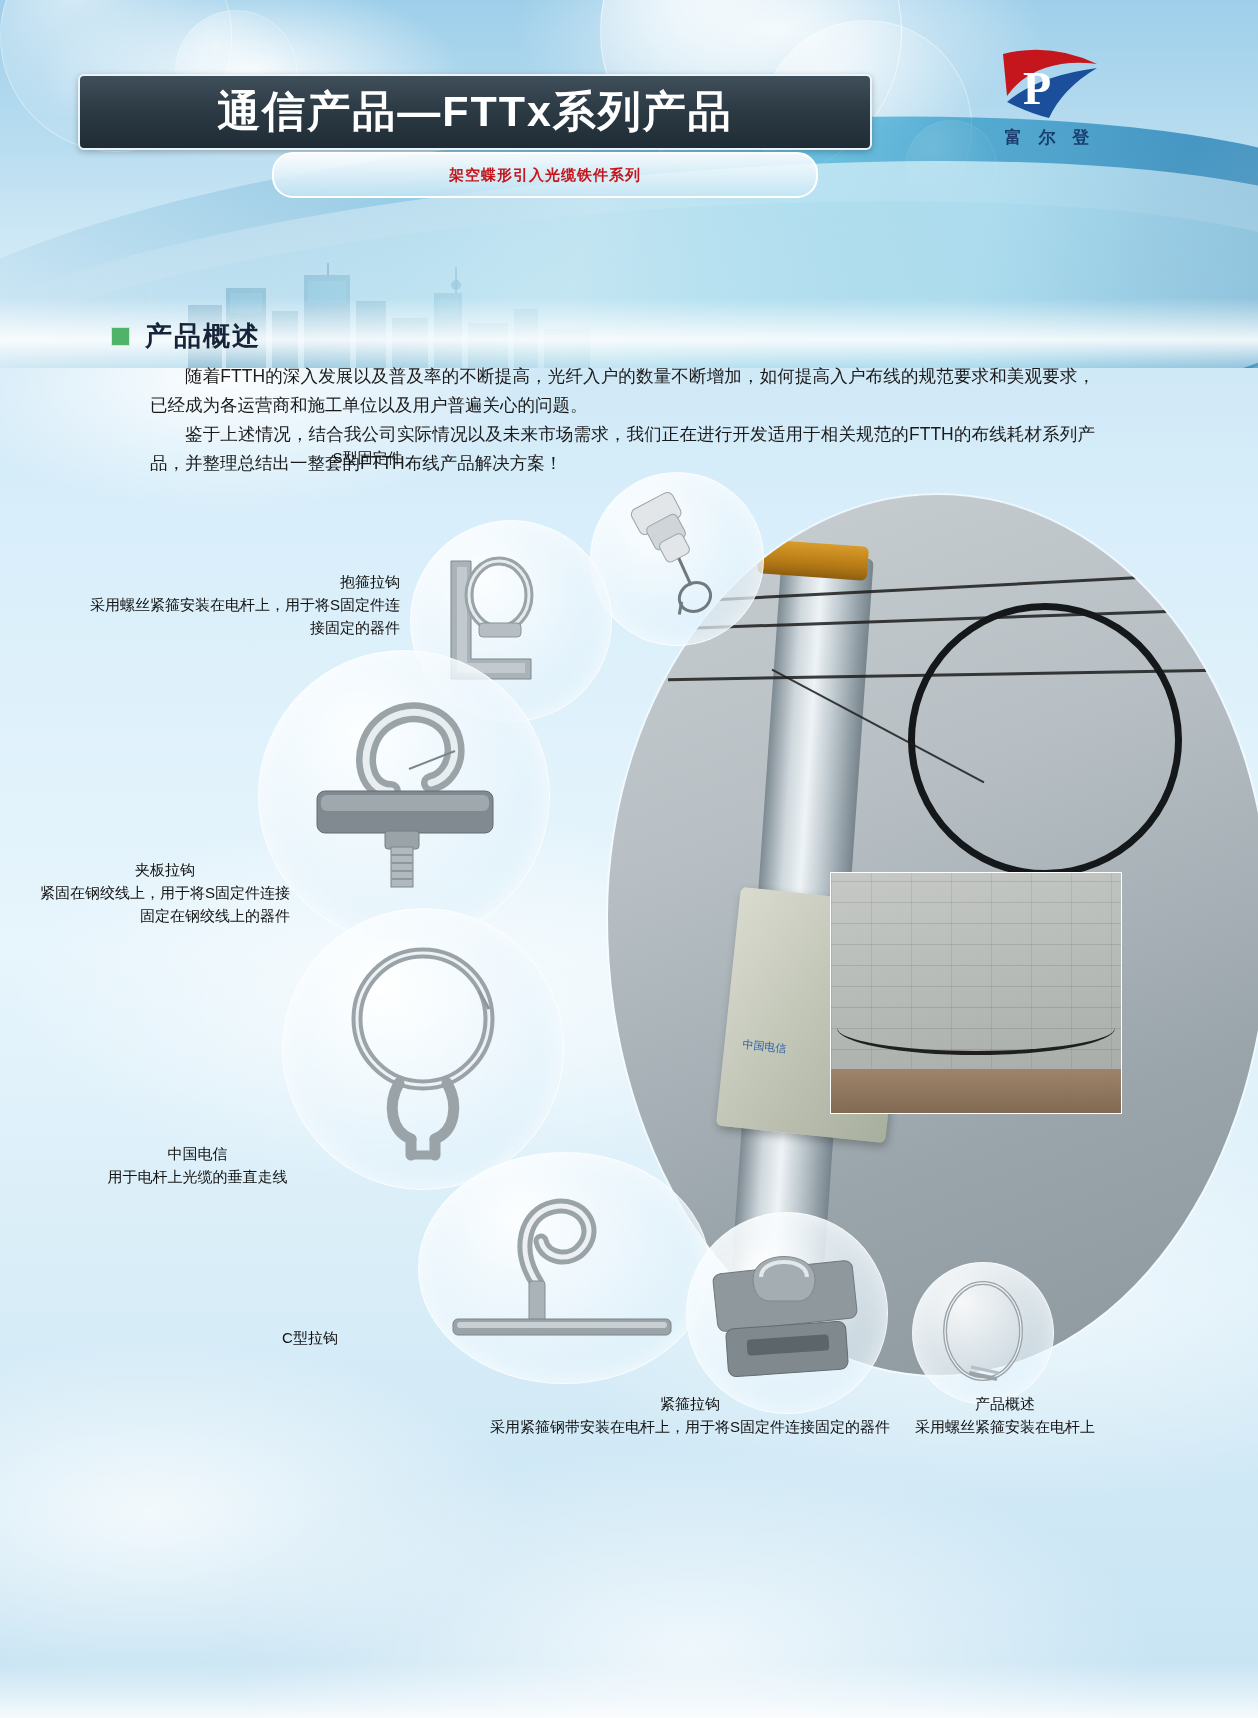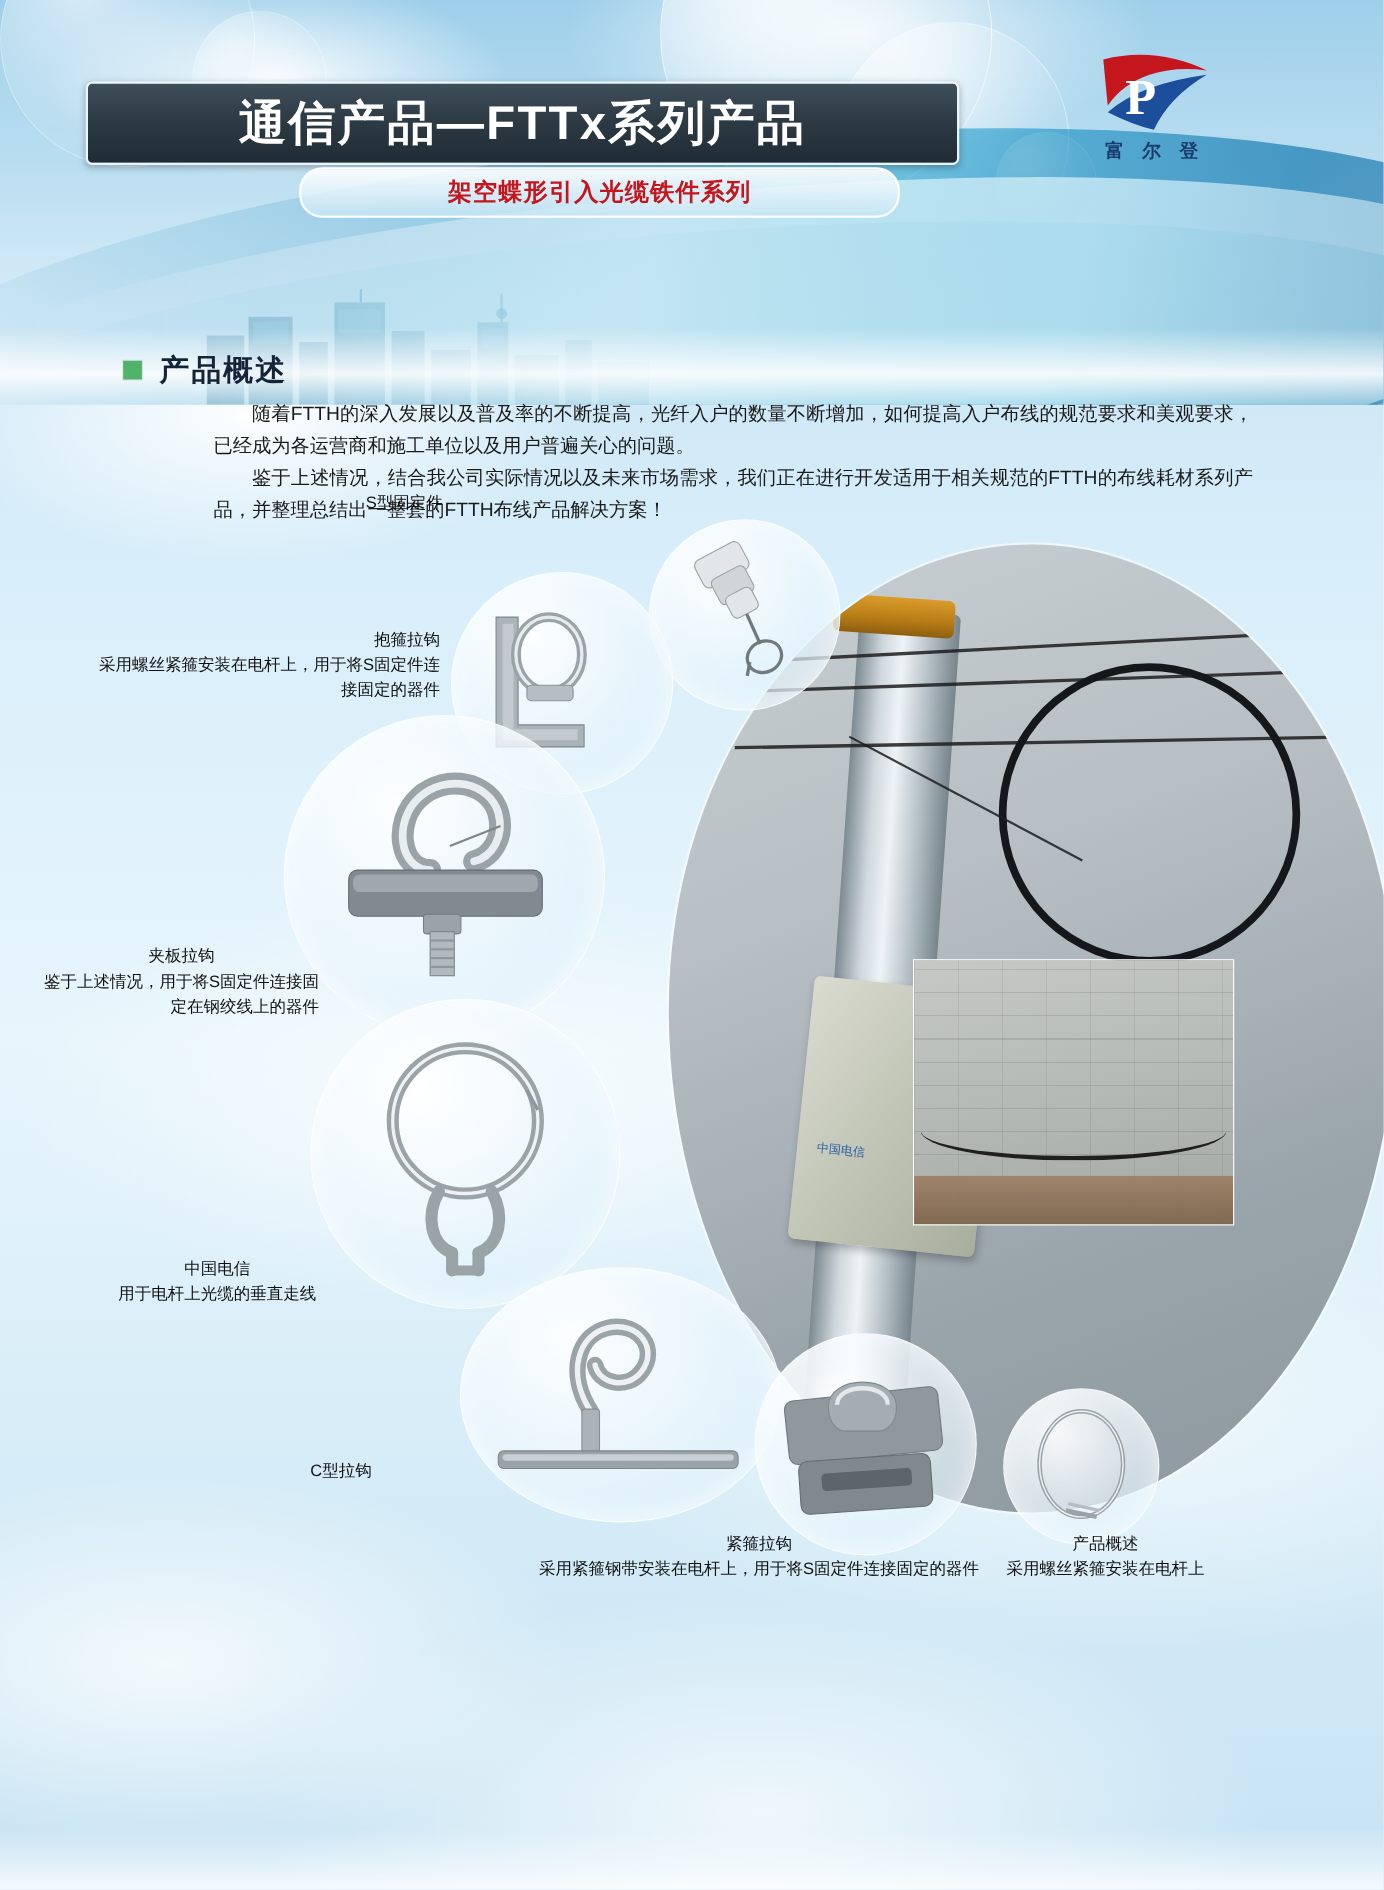--- a/index.html
+++ b/index.html
@@ -136,21 +136,21 @@
     width: 542px; height: 42px;
     border: 2px solid #ffffff;
     border-radius: 21px;
     background: linear-gradient(180deg, rgba(255,255,255,0.9) 0%, rgba(226,242,250,0.85) 55%, rgba(198,230,245,0.8) 100%);
     display: flex;
     align-items: center;
     justify-content: center;
   }
   .subtitle-plate span {
     color: #c4161c;
-    font-size: 22px;
+    font-size: 15px;
     font-weight: bold;
     letter-spacing: 1px;
     white-space: nowrap;
   }
 
   .logo {
     position: absolute;
     right: 148px; top: 48px;
     width: 120px; height: 110px;
     text-align: center;
@@ -187,21 +187,20 @@
 
   
   .intro {
     position: absolute;
     left: 150px; top: 362px;
     width: 945px;
     font-size: 17.5px;
     line-height: 29px;
     color: #1a1a1a;
     text-align: justify;
-    margin-left: 44px;
   }
   .intro p { margin: 0; text-indent: 2em; }
 
   
   .photo-circle {
     position: absolute;
     left: 608px; top: 495px;
     width: 660px; height: 880px;
     border-radius: 50% 50% 50% 50% / 48% 48% 52% 52%;
     overflow: hidden;
@@ -448,21 +447,21 @@
       <g stroke="#8d979c" stroke-width="2">
         <line x1="132" y1="204" x2="154" y2="204"></line>
         <line x1="132" y1="212" x2="154" y2="212"></line>
         <line x1="132" y1="220" x2="154" y2="220"></line>
         <line x1="132" y1="228" x2="154" y2="228"></line>
       </g>
     </svg>
   </div>
   <div class="caption cap-right" style="left:40px; top:858px; width:250px;">
     <div class="cap-center">夹板拉钩</div>
-    <div>鉴于上述情况，用于将S固定件连接固定在钢绞线上的器件</div>
+    <div>紧固在钢绞线上，用于将S固定件连接固定在钢绞线上的器件</div>
   </div>
 
   <div class="prod" style="left:282px; top:908px; width:280px; height:280px;">
     <svg viewBox="0 0 280 280" width="280" height="280">
       <circle cx="140" cy="110" r="66" fill="none" stroke="#9aa3a8" stroke-width="11"></circle>
       <circle cx="140" cy="110" r="66" fill="none" stroke="#eef2f4" stroke-width="3"></circle>
       <path d="M116 174 C104 196 108 222 128 230" fill="none" stroke="#9aa3a8" stroke-width="11" stroke-linecap="round"></path>
       <path d="M164 174 C176 196 172 222 152 230" fill="none" stroke="#9aa3a8" stroke-width="11" stroke-linecap="round"></path>
       <path d="M128 230 L128 246" stroke="#9aa3a8" stroke-width="11" stroke-linecap="round"></path>
       <path d="M152 230 L152 246" stroke="#9aa3a8" stroke-width="11" stroke-linecap="round"></path>

